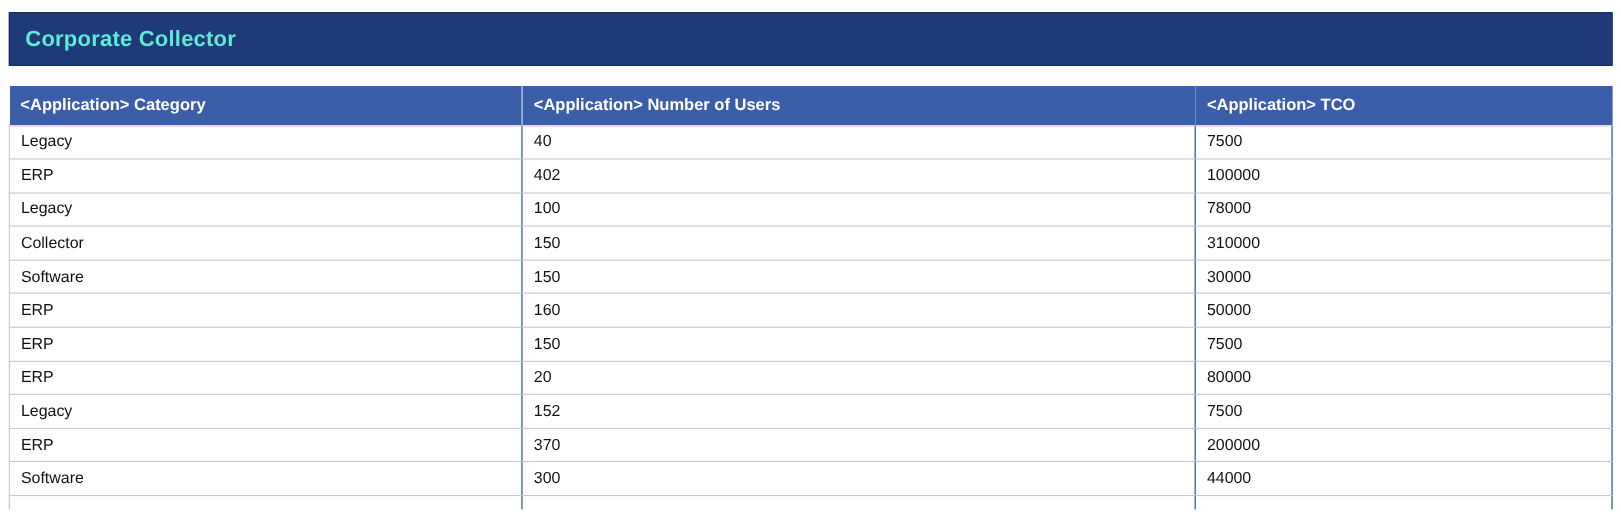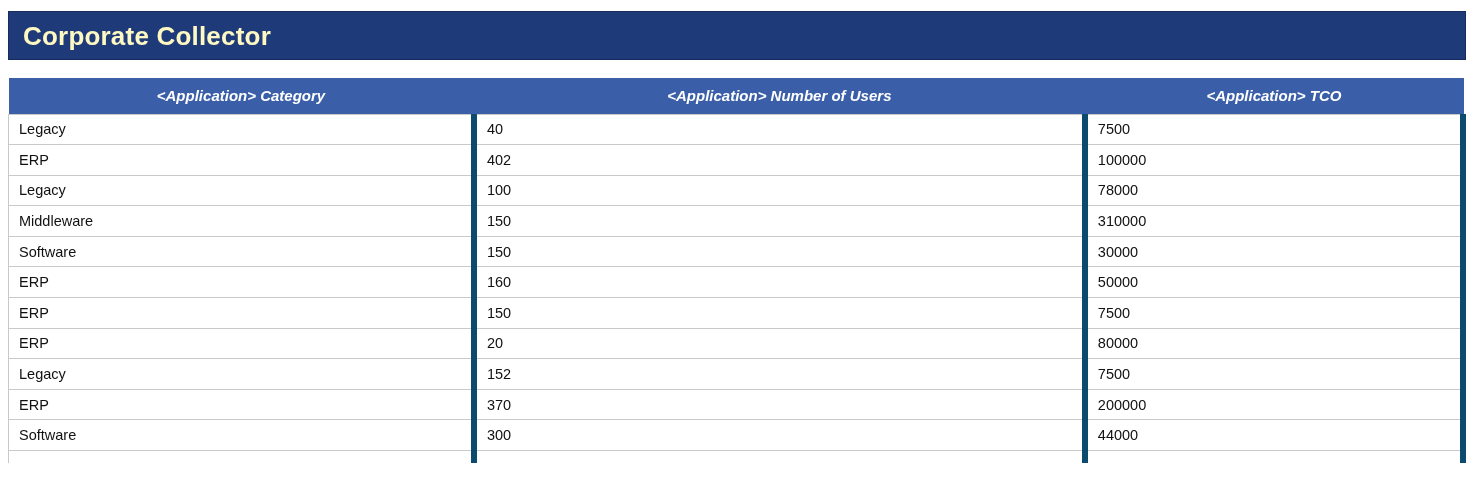--- a/index.html
+++ b/index.html
@@ -26,22 +26,22 @@
     position: relative;
     margin-top: 11px;
     height: 49px;
     background: #1f3a79;
     border: 1px solid #162c5e;
     display: flex;
     align-items: center;
     box-sizing: border-box;
   }
   .title-bar .title-text {
-    color: #fef9c3;
-    font-size: 26px;
+    color: #5eead4;
+    font-size: 20px;
     font-weight: bold;
     letter-spacing: 0.2px;
     padding-left: 14px;
     line-height: 1;
   }
   
   .grid {
     margin-top: 18px;
     width: 100%;
     border-collapse: collapse;
@@ -50,35 +50,34 @@
   }
   .grid col.c1 { width: 32%; }
   .grid col.c2 { width: 42%; }
   .grid col.c3 { width: 26%; }
 
   .grid thead th {
     background: #3a5fa8;
     color: #ffffff;
     font-size: 15px;
     font-weight: bold;
-    text-align: center;
+    text-align: left;
     padding: 8px 10px 9px 10px;
     height: 36px;
     box-sizing: border-box;
     border-right: 1px solid #3a5fa8;
     white-space: nowrap;
     overflow: hidden;
-    font-style: italic;
   }
   .grid tbody td {
     height: 30.6px;
     padding: 3px 10px;
     box-sizing: border-box;
     border-bottom: 1px solid #c9c9c9;
-    border-right: 6px solid #0c4a6e;
+    border-right: 1px solid #0c4a6e;
     color: #111111;
     background: #ffffff;
     white-space: nowrap;
     overflow: hidden;
     vertical-align: middle;
   }
   .grid tbody tr td:first-child {
     border-left: 1px solid #c9c9c9;
   }
   .grid tbody tr:first-child td {
@@ -121,21 +120,21 @@
         <td>ERP</td>
         <td>402</td>
         <td>100000</td>
       </tr>
       <tr>
         <td>Legacy</td>
         <td>100</td>
         <td>78000</td>
       </tr>
       <tr>
-        <td>Middleware</td>
+        <td>Collector</td>
         <td>150</td>
         <td>310000</td>
       </tr>
       <tr>
         <td>Software</td>
         <td>150</td>
         <td>30000</td>
       </tr>
       <tr>
         <td>ERP</td>

